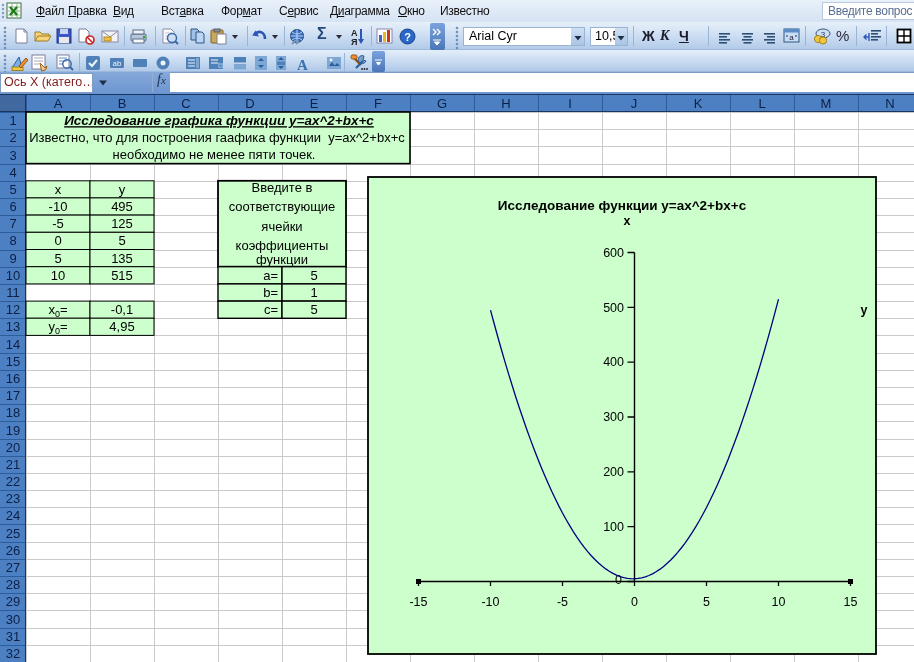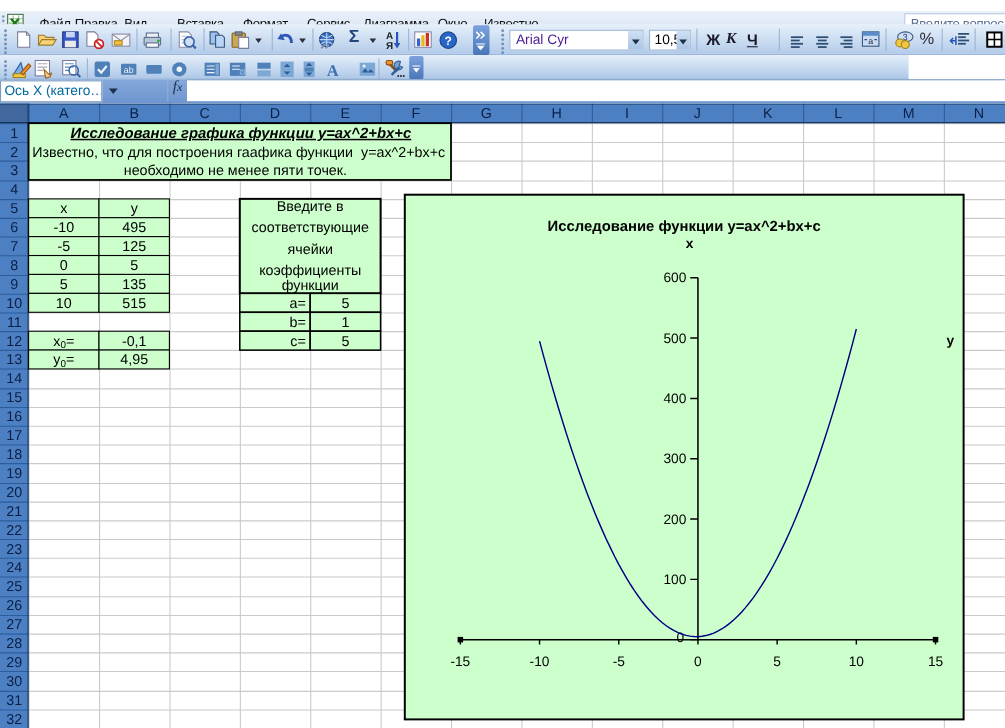--- a/index.html
+++ b/index.html
@@ -1,20 +1,20 @@
 <!DOCTYPE html>
 <html><head><meta charset="utf-8">
 <style>
 html,body{margin:0;padding:0}
 body{width:914px;height:662px;overflow:hidden;position:relative;background:#ffffff;
 font-family:"Liberation Sans",sans-serif;-webkit-font-smoothing:antialiased}
 div{box-sizing:border-box}
 </style></head>
 <body>
-<div style="position:absolute;left:0;top:10px;width:914px;height:22px;background:linear-gradient(#e9f1fa,#d6e3f4);font-size:12px;letter-spacing:-0.3px;color:#101010">
+<div style="position:absolute;left:0;top:0;width:914px;height:22px;background:linear-gradient(#e9f1fa,#d6e3f4);font-size:12px;letter-spacing:-0.3px;color:#101010">
     <svg width="4" height="18" viewBox="0 0 4 18" style="position:absolute;left:1px;top:2px">
       <circle cx="2" cy="3" r="1.2" fill="#7d9cc0"></circle>
       <circle cx="2" cy="7" r="1.2" fill="#7d9cc0"></circle>
       <circle cx="2" cy="11" r="1.2" fill="#7d9cc0"></circle>
       <circle cx="2" cy="15" r="1.2" fill="#7d9cc0"></circle>
     </svg>
     <svg width="17" height="17" viewBox="0 0 17 17" style="position:absolute;left:6px;top:2px">
 <rect x="1" y="1" width="14" height="15" fill="#ffffff" stroke="#3a6e3a" stroke-width="1"></rect>
 <path d="M2 5 H15 M2 9 H15 M2 13 H15 M6 2 V15 M11 2 V15" stroke="#8fba8f" stroke-width="1"></path>
 <path d="M4 5 L11 13 M11 5 L4 13" stroke="#1a7a1a" stroke-width="2.2"></path>
@@ -130,21 +130,21 @@
       <path d="M2 14 h8 M3.5 16 h5 l-2.5 3 z" fill="#ffffff" stroke="#ffffff"></path>
     </svg>
     <svg width="5" height="26" viewBox="0 0 5 26" style="position:absolute;left:455px;top:2px">
       <circle cx="2" cy="4" r="1.3" fill="#6d93bd"></circle>
       <circle cx="2" cy="8" r="1.3" fill="#6d93bd"></circle>
       <circle cx="2" cy="12" r="1.3" fill="#6d93bd"></circle>
       <circle cx="2" cy="16" r="1.3" fill="#6d93bd"></circle>
       <circle cx="2" cy="20" r="1.3" fill="#6d93bd"></circle>
       <circle cx="2" cy="24" r="1.3" fill="#6d93bd"></circle>
     </svg>
-    <div style="position:absolute;left:463px;top:5px;width:122px;height:19px;background:#ffffff;border:1px solid #9ab4d6;font-size:12.5px;color:#4c1d95;padding:1px 0 0 5px">Arial Cyr</div>
+    <div style="position:absolute;left:463px;top:5px;width:122px;height:19px;background:#ffffff;border:1px solid #9ab4d6;font-size:12.5px;color:#000000;padding:1px 0 0 5px">Arial Cyr</div>
     <div style="position:absolute;left:571px;top:6px;width:13px;height:17px;background:linear-gradient(#cfe0f4,#a9c4e4)"></div>
     <svg width="10" height="8" viewBox="0 0 10 8" style="position:absolute;left:573px;top:12px">
       <path d="M1.5 2 h7 l-3.5 4.5 z" fill="#1c3048"></path>
     </svg>
     <div style="position:absolute;left:590px;top:5px;width:38px;height:19px;background:#ffffff;border:1px solid #9ab4d6;font-size:12.5px;color:#000;padding:1px 0 0 4px;overflow:hidden">10,5</div>
     <div style="position:absolute;left:615px;top:6px;width:12px;height:17px;background:linear-gradient(#cfe0f4,#a9c4e4)"></div>
     <svg width="10" height="8" viewBox="0 0 10 8" style="position:absolute;left:616px;top:12px">
       <path d="M1.5 2 h7 l-3.5 4.5 z" fill="#1c3048"></path>
     </svg>
     <div style="position:absolute;left:633px;top:4px;width:1px;height:20px;background:#9ab4d6"></div>
@@ -191,21 +191,21 @@
       <rect x="8" y="7" width="10" height="1.6" fill="#2e4f74"></rect>
       <rect x="8" y="10" width="7" height="1.6" fill="#2e4f74"></rect>
       <path d="M6 4 v8 M6 8 L1 8 M3.5 5.5 L1 8 L3.5 10.5" stroke="#2a56b8" stroke-width="1.4" fill="none"></path>
     </svg>
     <div style="position:absolute;left:886px;top:4px;width:1px;height:20px;background:#9ab4d6"></div>
     <svg width="18" height="17" viewBox="0 0 18 17" style="position:absolute;left:896px;top:6px">
       <rect x="1.5" y="1.5" width="13" height="13" fill="#ffffff" stroke="#000000" stroke-width="1.8"></rect>
       <path d="M8 1.5 V14.5 M1.5 8 H14.5" stroke="#000000" stroke-width="1.4"></path>
     </svg>
   </div>
-<div style="position:absolute;left:0;top:50px;width:826px;height:22px;background:linear-gradient(#e4eef9,#c7daf0 55%,#b0c9e8);border-bottom:1px solid #9cb8dc">
+<div style="position:absolute;left:0;top:50px;width:914px;height:22px;background:linear-gradient(#e4eef9,#c7daf0 55%,#b0c9e8);border-bottom:1px solid #9cb8dc">
     <svg width="5" height="26" viewBox="0 0 5 26" style="position:absolute;left:3px;top:2px">
       <circle cx="2" cy="4" r="1.3" fill="#6d93bd"></circle>
       <circle cx="2" cy="8" r="1.3" fill="#6d93bd"></circle>
       <circle cx="2" cy="12" r="1.3" fill="#6d93bd"></circle>
       <circle cx="2" cy="16" r="1.3" fill="#6d93bd"></circle>
       <circle cx="2" cy="20" r="1.3" fill="#6d93bd"></circle>
       <circle cx="2" cy="24" r="1.3" fill="#6d93bd"></circle>
     </svg>
     <svg width="19" height="18" viewBox="0 0 19 18" style="position:absolute;left:10px;top:4px">
       <path d="M2 14 L9 3 L12 14 z" fill="#7ab0e8" stroke="#2c5c9c"></path>
@@ -278,21 +278,21 @@
       <circle cx="12" cy="15" r="0.9" fill="#223"></circle>
       <circle cx="14.5" cy="15" r="0.9" fill="#223"></circle>
       <circle cx="17" cy="15" r="0.9" fill="#223"></circle>
     </svg>
     <div style="position:absolute;left:372px;top:1px;width:13px;height:21px;background:linear-gradient(#7ba2dc,#4a76b8);border-radius:2px"></div>
     <svg width="10" height="10" viewBox="0 0 10 10" style="position:absolute;left:374px;top:9px">
       <path d="M1 1 h7 M2.5 3.5 h4 l-2 2.6 z" fill="#ffffff" stroke="#ffffff"></path>
     </svg>
   </div>
 <div style="position:absolute;left:0;top:72px;width:914px;height:22px;background:linear-gradient(#85a8da,#6d95d0)">
-    <div style="position:absolute;left:0;top:1px;width:93px;height:19px;background:#ffffff;border:1px solid #7c9cc4;font-size:12.5px;color:#0369a1;padding:1px 0 17px 3px;white-space:nowrap;overflow:hidden">Ось X (катего…</div>
+    <div style="position:absolute;left:0;top:1px;width:93px;height:19px;background:#ffffff;border:1px solid #7c9cc4;font-size:12.5px;color:#7f1d1d;padding:1px 0 17px 3px;white-space:nowrap;overflow:hidden">Ось X (катего…</div>
     <svg width="10" height="8" viewBox="0 0 10 8" style="position:absolute;left:98px;top:7px">
       <path d="M1 1.5 h8 l-4 5 z" fill="#1c3048"></path>
     </svg>
     <div style="position:absolute;left:152px;top:1px;width:1px;height:19px;background:#93afd4"></div>
     <div style="position:absolute;left:157px;top:0px;font-size:14px;font-style:italic;font-weight:normal;font-family:'Liberation Serif',serif;color:#1c3050">f<span style="font-size:11px">x</span></div>
     <div style="position:absolute;left:170px;top:0;width:744px;height:20px;background:#ffffff;border-top:1px solid #7c9cc4"></div>
   </div>
 <svg width="914" height="568" viewBox="0 0 914 568" style="position:absolute;left:0;top:94px" font-family="Liberation Sans, sans-serif">
     <rect x="0" y="0" width="914" height="568" fill="#ffffff"></rect>
     <path d="M26.5 18 V568 M90.5 18 V568 M154.5 18 V568 M218.5 18 V568 M282.5 18 V568 M346.5 18 V568 M410.5 18 V568 M474.5 18 V568 M538.5 18 V568 M602.5 18 V568 M666.5 18 V568 M730.5 18 V568 M794.5 18 V568 M858.5 18 V568 M922.5 18 V568 M26 18.5 H914 M26 35.5 H914 M26 52.5 H914 M26 70.5 H914 M26 87.5 H914 M26 104.5 H914 M26 121.5 H914 M26 138.5 H914 M26 156.5 H914 M26 173.5 H914 M26 190.5 H914 M26 207.5 H914 M26 224.5 H914 M26 241.5 H914 M26 259.5 H914 M26 276.5 H914 M26 293.5 H914 M26 310.5 H914 M26 327.5 H914 M26 345.5 H914 M26 362.5 H914 M26 379.5 H914 M26 396.5 H914 M26 413.5 H914 M26 430.5 H914 M26 448.5 H914 M26 465.5 H914 M26 482.5 H914 M26 499.5 H914 M26 516.5 H914 M26 534.5 H914 M26 551.5 H914 M26 568.5 H914" stroke="#cacaca" stroke-width="1" fill="none"></path>

